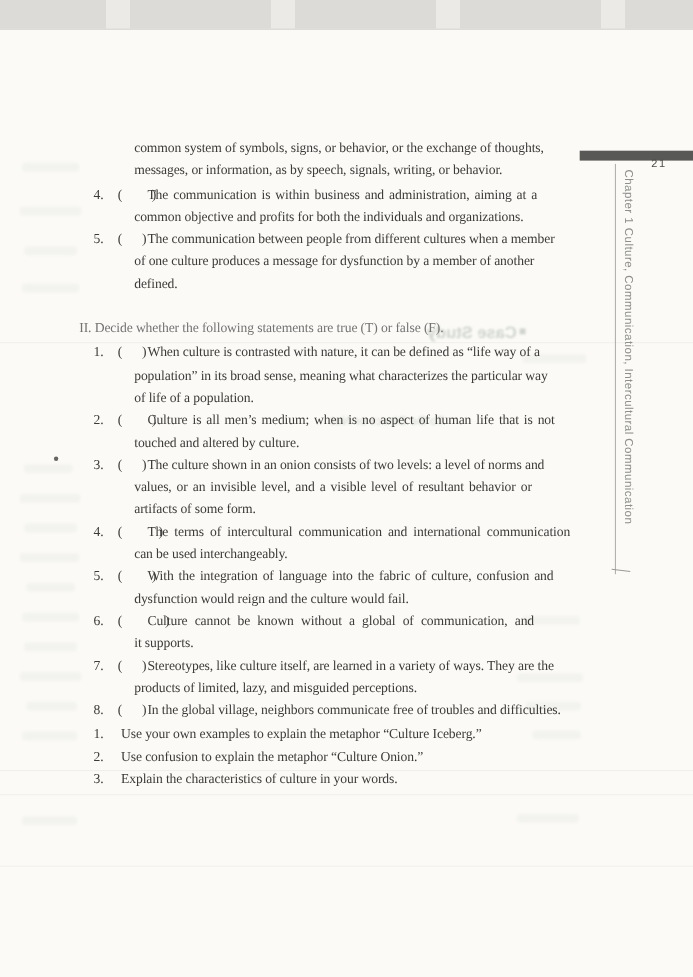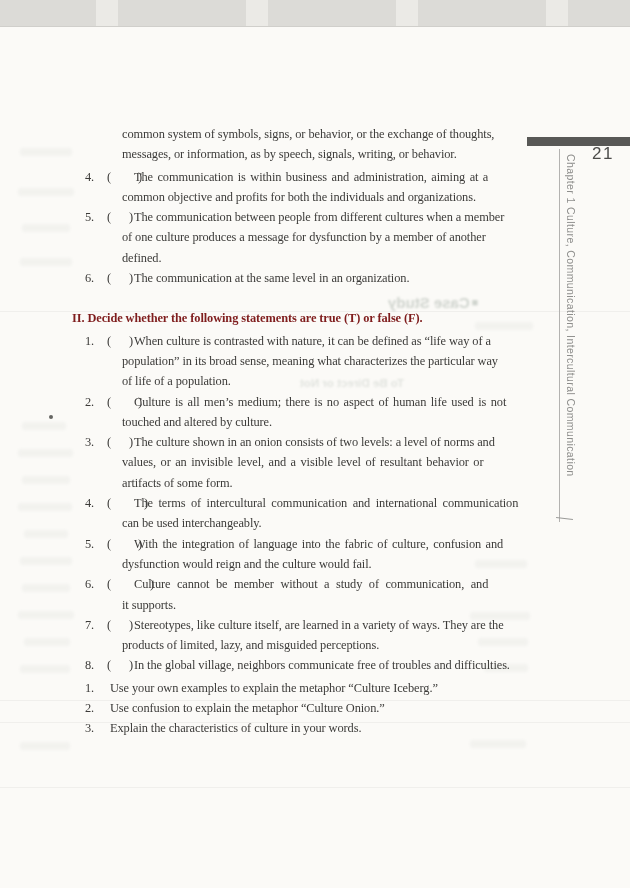--- a/index.html
+++ b/index.html
@@ -20,31 +20,31 @@
   .side-rule{position:absolute;left:559px;top:149px;width:1px;height:373px;background:#b3b2b0;}
   .side-title{
     position:absolute;left:561px;top:154px;height:368px;width:16px;
     writing-mode:vertical-rl;text-orientation:mixed;
     font-family:"Liberation Sans",sans-serif;font-size:10.5px;letter-spacing:.4px;
     color:#8e8e8c;white-space:nowrap;
   }
   .side-tick{position:absolute;left:556px;top:518px;width:17px;height:1px;background:#9a9a98;transform:rotate(7deg);}
   .page-num{
     position:absolute;left:592px;top:144px;
-    font-family:"Liberation Sans",sans-serif;font-size:17px;letter-spacing:1.5px;color:#4c4c4a;
+    font-family:"Liberation Sans",sans-serif;font-size:10px;letter-spacing:1.5px;color:#4c4c4a;
   }
   
   .main{
     position:absolute;left:85px;top:124px;width:470px;
     font-size:12.4px;line-height:20.3px;color:#3c3b39;letter-spacing:-0.1px;
   }
   .line{white-space:nowrap;}
   .cont{margin-left:37px;}
   .carryover .line{margin-left:37px;}
-  .heading{font-weight:bold;margin:20px 0 0 -13px;color:#7f1d1d;}
+  .heading{font-weight:normal;margin:20px 0 0 -13px;color:#737373;}
   .sec{margin-top:2px;}
   .num{display:inline-block;width:22px;}
   .marker{display:inline-block;width:27px;white-space:pre;}
   .qnum{display:inline-block;width:25px;}
   .ws1{word-spacing:1.5px;}
   .ws2{word-spacing:2.5px;}
   .ws3{word-spacing:3.5px;}
   
   .ghost{
     position:absolute;transform:scaleX(-1);
@@ -115,52 +115,49 @@
   <div class="sec">
     <div>
       <div class="line ws1"><span class="num">4.</span><span class="marker">(      )</span><span>The communication is within business and administration, aiming at a</span></div>
       <div class="line cont">common objective and profits for both the individuals and organizations.</div>
     </div>
     <div>
       <div class="line"><span class="num">5.</span><span class="marker">(      )</span><span>The communication between people from different cultures when a member</span></div>
       <div class="line cont">of one culture produces a message for dysfunction by a member of another</div>
       <div class="line cont">defined.</div>
     </div>
-    <div>
-      <div class="line"><span class="num">6.</span><span class="marker">(      )</span><span>The communication at the same level in an organization.</span></div>
-    </div>
   </div>
 
   <div class="heading line">II. Decide whether the following statements are true (T) or false (F).</div>
 
   <div class="sec">
     <div>
       <div class="line"><span class="num">1.</span><span class="marker">(      )</span><span>When culture is contrasted with nature, it can be defined as “life way of a</span></div>
       <div class="line cont">population” in its broad sense, meaning what characterizes the particular way</div>
       <div class="line cont">of life of a population.</div>
     </div>
     <div>
-      <div class="line ws1"><span class="num">2.</span><span class="marker">(      )</span><span>Culture is all men’s medium; there is no aspect of human life used is not</span></div>
+      <div class="line ws1"><span class="num">2.</span><span class="marker">(      )</span><span>Culture is all men’s medium; when is no aspect of human life that is not</span></div>
       <div class="line cont">touched and altered by culture.</div>
     </div>
     <div>
       <div class="line"><span class="num">3.</span><span class="marker">(      )</span><span>The culture shown in an onion consists of two levels: a level of norms and</span></div>
       <div class="line cont ws1">values, or an invisible level, and a visible level of resultant behavior or</div>
       <div class="line cont">artifacts of some form.</div>
     </div>
     <div>
       <div class="line ws2"><span class="num">4.</span><span class="marker">(      )</span><span>The terms of intercultural communication and international communication</span></div>
       <div class="line cont">can be used interchangeably.</div>
     </div>
     <div>
       <div class="line ws1"><span class="num">5.</span><span class="marker">(      )</span><span>With the integration of language into the fabric of culture, confusion and</span></div>
       <div class="line cont">dysfunction would reign and the culture would fail.</div>
     </div>
     <div>
-      <div class="line ws3"><span class="num">6.</span><span class="marker">(      )</span><span>Culture cannot be member without a study of communication, and</span></div>
+      <div class="line ws3"><span class="num">6.</span><span class="marker">(      )</span><span>Culture cannot be known without a global of communication, and</span></div>
       <div class="line cont">it supports.</div>
     </div>
     <div>
       <div class="line"><span class="num">7.</span><span class="marker">(      )</span><span>Stereotypes, like culture itself, are learned in a variety of ways. They are the</span></div>
       <div class="line cont">products of limited, lazy, and misguided perceptions.</div>
     </div>
     <div>
       <div class="line"><span class="num">8.</span><span class="marker">(      )</span><span>In the global village, neighbors communicate free of troubles and difficulties.</span></div>
     </div>
   </div>

